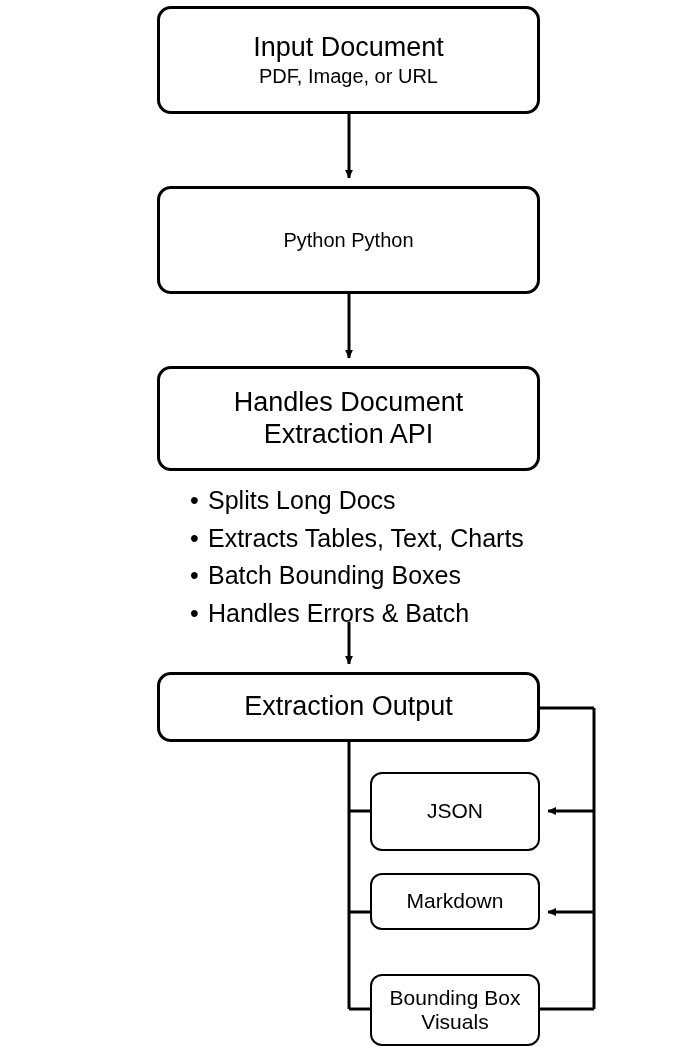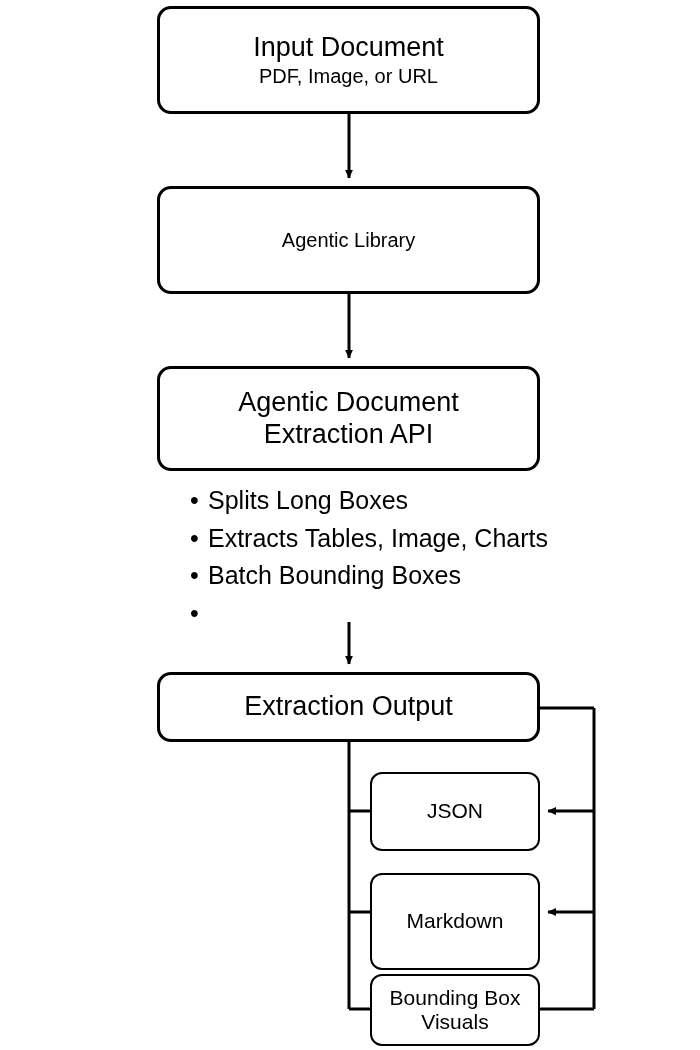--- a/index.html
+++ b/index.html
@@ -56,21 +56,21 @@
     text-align: center;
   }
   .node.small .title {
     font-size: 21px;
   }
   #node-input       { left: 157px; top: 6px;   width: 383px; height: 108px; }
   #node-library     { left: 157px; top: 186px; width: 383px; height: 108px; }
   #node-api         { left: 157px; top: 366px; width: 383px; height: 105px; }
   #node-output      { left: 157px; top: 672px; width: 383px; height: 70px;  }
   #node-json        { left: 370px; top: 772px; width: 170px; height: 79px;  }
-  #node-markdown    { left: 370px; top: 873px; width: 170px; height: 97px;  }
+  #node-markdown    { left: 370px; top: 873px; width: 170px; height: 57px;  }
   #node-bbox        { left: 370px; top: 974px; width: 170px; height: 72px;  }
 
   #feature-list {
     position: absolute;
     left: 190px;
     top: 482px;
     width: 420px;
     z-index: 2;
   }
   .feature-row {
@@ -129,43 +129,44 @@
       <line x1="594" y1="1009" x2="540" y2="1009" stroke="#000000" stroke-width="3"></line>
     </g>
   </svg>
 
   <div class="node" id="node-input">
     <div class="title">Input Document</div>
     <div class="subtitle">PDF, Image, or URL</div>
   </div>
 
   <div class="node" id="node-library">
-    <div class="subtitle">Agentic Library</div>
+    <div class="subtitle">Python Python</div>
   </div>
 
   <div class="node" id="node-api">
-    <div class="title">Agentic Document
+    <div class="title">Handles Document
 Extraction API</div>
   </div>
 
   <div id="feature-list">
     <div class="feature-row">
       <span class="feature-bullet">•</span>
-      <span class="feature-text">Splits Long Boxes</span>
+      <span class="feature-text">Splits Long Docs</span>
     </div>
     <div class="feature-row">
       <span class="feature-bullet">•</span>
-      <span class="feature-text">Extracts Tables, Image, Charts</span>
+      <span class="feature-text">Extracts Tables, Text, Charts</span>
     </div>
     <div class="feature-row">
       <span class="feature-bullet">•</span>
       <span class="feature-text">Batch Bounding Boxes</span>
     </div>
     <div class="feature-row">
       <span class="feature-bullet">•</span>
+      <span class="feature-text">Handles Errors &amp; Batch</span>
     </div>
   </div>
 
   <div class="node" id="node-output">
     <div class="title">Extraction Output</div>
   </div>
 
   <div class="node small" id="node-json">
     <div class="title">JSON</div>
   </div>

